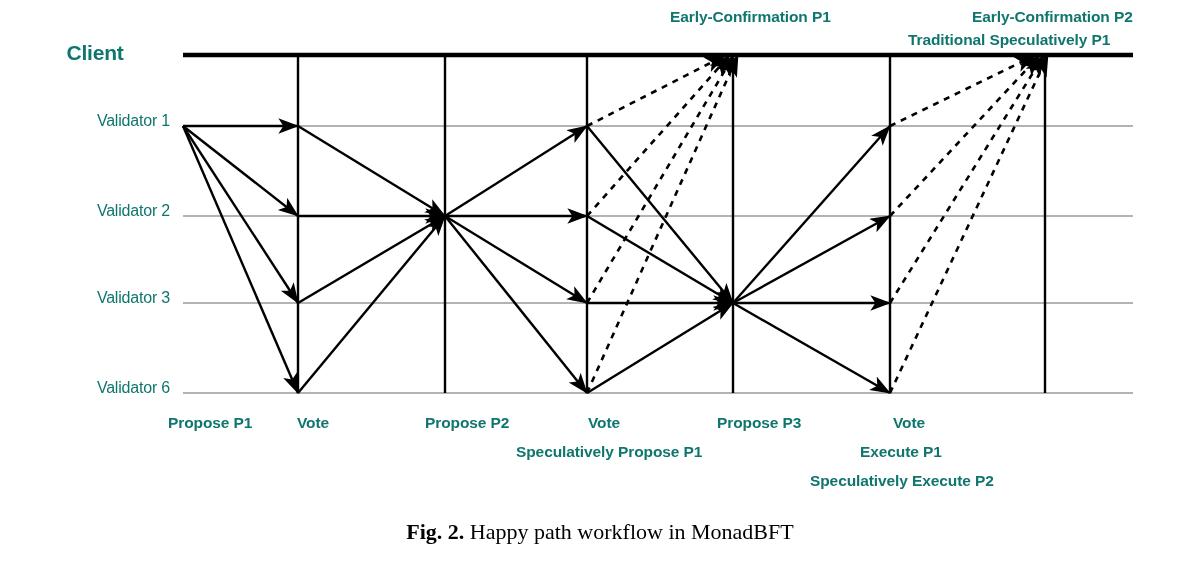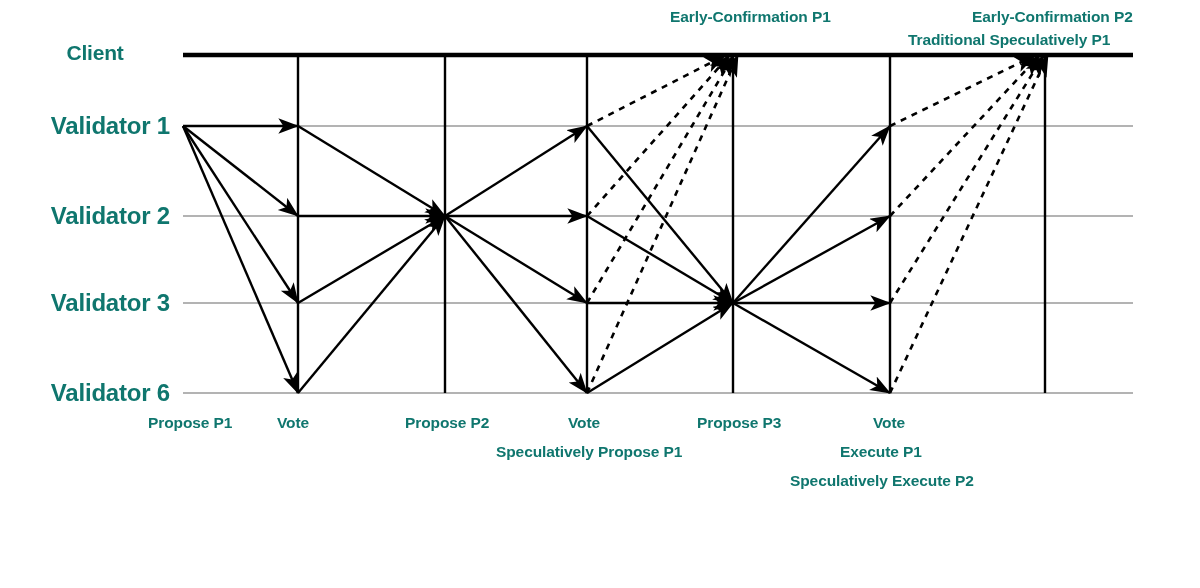--- a/index.html
+++ b/index.html
@@ -23,32 +23,33 @@
     width: 1200px;
     height: 588px;
   }
   .lbl {
     position: absolute;
     white-space: nowrap;
     color: #0f766e;
     font-family: "Liberation Sans", sans-serif;
   }
   .row-label {
-    font-size: 24px;
-    font-weight: 700;
+    font-size: 16px;
+    font-weight: 400;
     letter-spacing: -0.2px;
   }
   .row-label.client {
     font-weight: 700;
     font-size: 21px;
   }
   .phase-label {
     font-size: 15.5px;
     font-weight: 700;
     letter-spacing: -0.1px;
+    margin-left: 20px;
   }
   .top-label {
     font-size: 15.5px;
     font-weight: 700;
     letter-spacing: -0.1px;
   }
   .caption {
     position: absolute;
     width: 1200px;
     text-align: center;
@@ -141,14 +142,18 @@
       <div class="lbl phase-label" style="left: 277px; top: 414px;">Vote</div>
       <div class="lbl phase-label" style="left: 405px; top: 414px;">Propose P2</div>
       <div class="lbl phase-label" style="left: 568px; top: 414px;">Vote</div>
       <div class="lbl phase-label" style="left: 496px; top: 443px;">Speculatively Propose  P1</div>
       <div class="lbl phase-label" style="left: 697px; top: 414px;">Propose P3</div>
       <div class="lbl phase-label" style="left: 873px; top: 414px;">Vote</div>
       <div class="lbl phase-label" style="left: 840px; top: 443px;">Execute  P1</div>
       <div class="lbl phase-label" style="left: 790px; top: 472px;">Speculatively Execute  P2</div>
     </div>
 
+  <div class="caption" style="left:0; top:519px;">
+    <span class="figno">Fig. 2.</span>
+    <span>Happy path workflow in MonadBFT</span>
+  </div>
 
 </div>
 
 </body></html>

